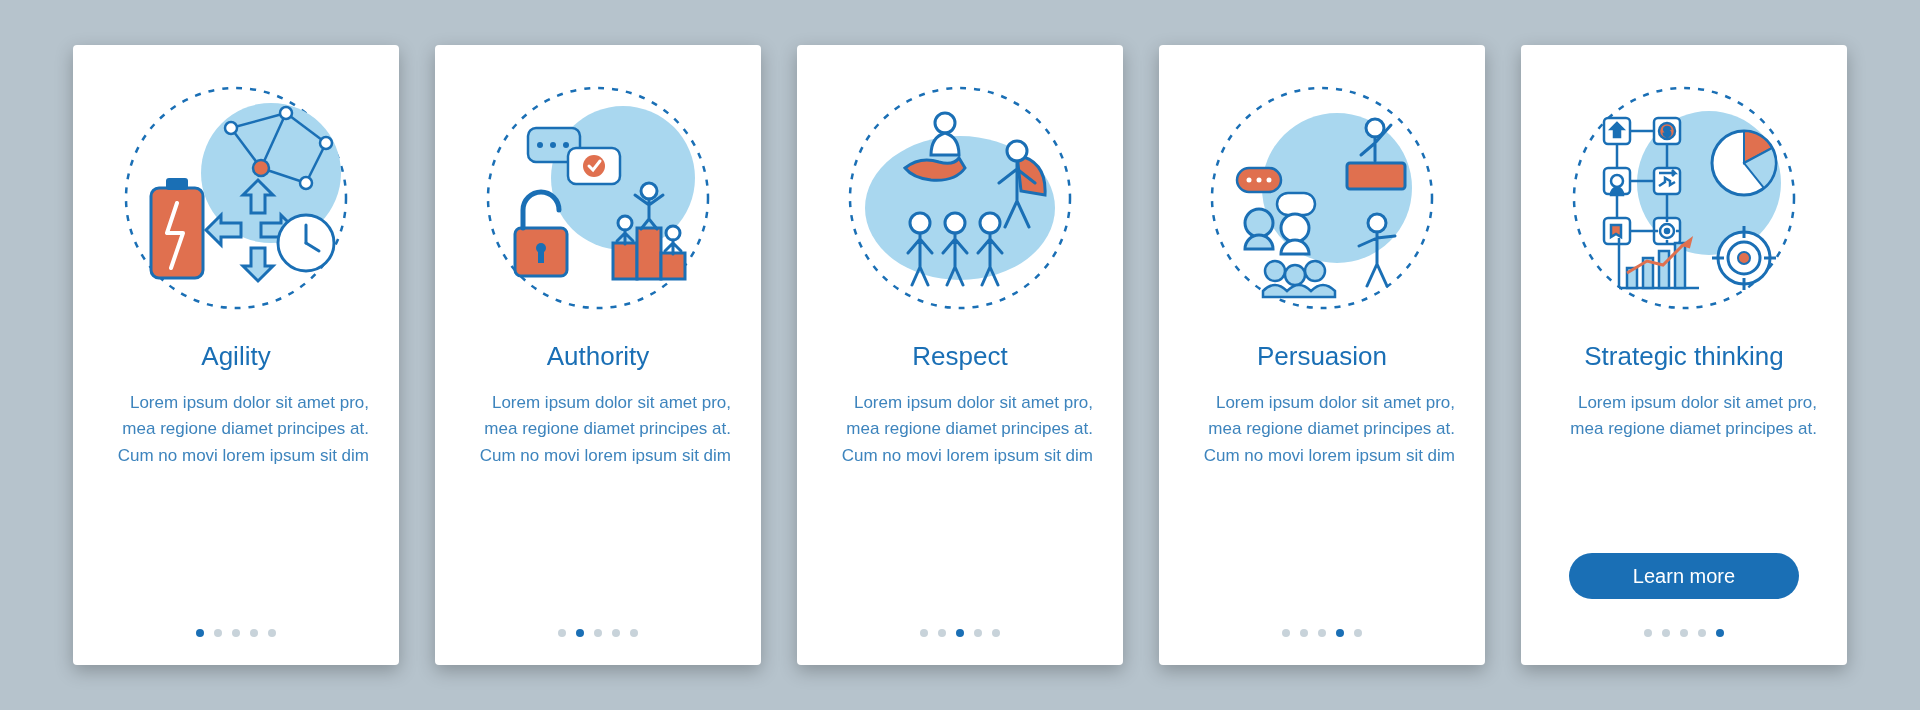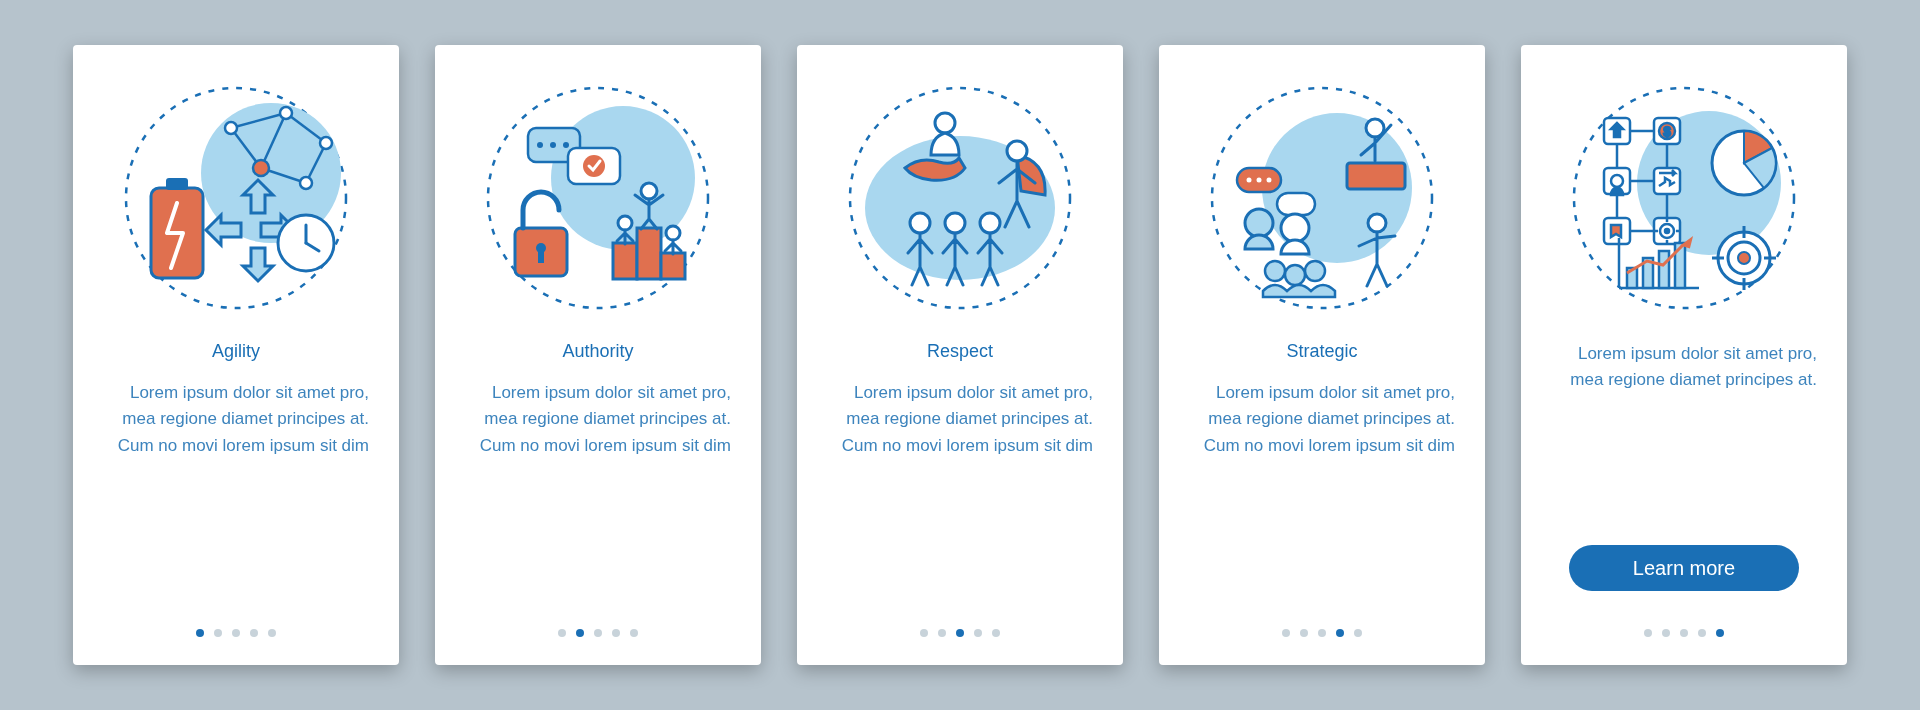--- a/index.html
+++ b/index.html
@@ -28,21 +28,21 @@
   .illus {
     width: 250px;
     height: 250px;
     display: flex;
     align-items: center;
     justify-content: center;
     margin-bottom: 18px;
   }
   .title {
     color: #1a6fb5;
-    font-size: 18px;
+    font-size: 26px;
     font-weight: 400;
     margin-bottom: 18px;
   }
   .body {
     color: #3d84bd;
     font-size: 17px;
     line-height: 1.55;
     text-align: right;
     flex: 1;
   }
@@ -62,21 +62,21 @@
   .btn {
     background: #1a6fb5;
     color: #fff;
     border: none;
     border-radius: 26px;
     height: 46px;
     width: 230px;
     font-size: 20px;
     cursor: pointer;
     margin-top: 10px;
-    margin-bottom: 24px;
+    margin-bottom: 16px;
   }
   .card.short-body .body { flex: 0; }
 </style>
 </head>
 <body>
 
 <div class="card">
   <div class="illus">
     <svg viewBox="0 0 250 250" width="250" height="250">
       <circle cx="125" cy="125" r="110" fill="none" stroke="#1a6fb5" stroke-width="2.5" stroke-dasharray="6 8"></circle>
@@ -238,21 +238,21 @@
           <circle cx="118" cy="198" r="10"></circle>
         <path d="M66 218 q12 -12 24 0 q12 -12 24 0 q12 -12 24 0 v6 h-72 z"></path>
       </g>
 
       <g stroke="#1a6fb5" stroke-width="3" fill="#fff" stroke-linecap="round">
         <circle cx="180" cy="150" r="9"></circle>
         <path d="M180 159 v32 M180 165 l-18 8 M180 165 l18 -2 M180 191 l-10 22 M180 191 l10 22"></path>
       </g>
     </svg>
   </div>
-  <h2 class="title">Strategic</h2>
+  <h2 class="title">Persuasion</h2>
   <p class="body">Lorem ipsum dolor sit amet pro, mea regione diamet principes at. Cum no movi lorem ipsum sit dim</p>
   <div class="dots">
     <span class="dot"></span>
     <span class="dot"></span>
     <span class="dot"></span>
     <span class="dot active"></span>
     <span class="dot"></span>
   </div>
 </div>
 
@@ -310,20 +310,21 @@
         <circle r="26" fill="#fff" stroke="#1a6fb5" stroke-width="3"></circle>
         <circle r="16" fill="none" stroke="#1a6fb5" stroke-width="3"></circle>
         <circle r="6" fill="#e0704f" stroke="#1a6fb5" stroke-width="2"></circle>
         <line x1="0" y1="-32" x2="0" y2="-20" stroke="#1a6fb5" stroke-width="3"></line>
         <line x1="0" y1="32" x2="0" y2="20" stroke="#1a6fb5" stroke-width="3"></line>
         <line x1="-32" y1="0" x2="-20" y2="0" stroke="#1a6fb5" stroke-width="3"></line>
         <line x1="32" y1="0" x2="20" y2="0" stroke="#1a6fb5" stroke-width="3"></line>
       </g>
     </svg>
   </div>
+  <h2 class="title">Strategic thinking</h2>
   <p class="body">Lorem ipsum dolor sit amet pro, mea regione diamet principes at.</p>
   <div style="flex:1"></div>
   <button class="btn">Learn more</button>
   <div class="dots">
     <span class="dot"></span>
     <span class="dot"></span>
     <span class="dot"></span>
     <span class="dot"></span>
     <span class="dot active"></span>
   </div>

